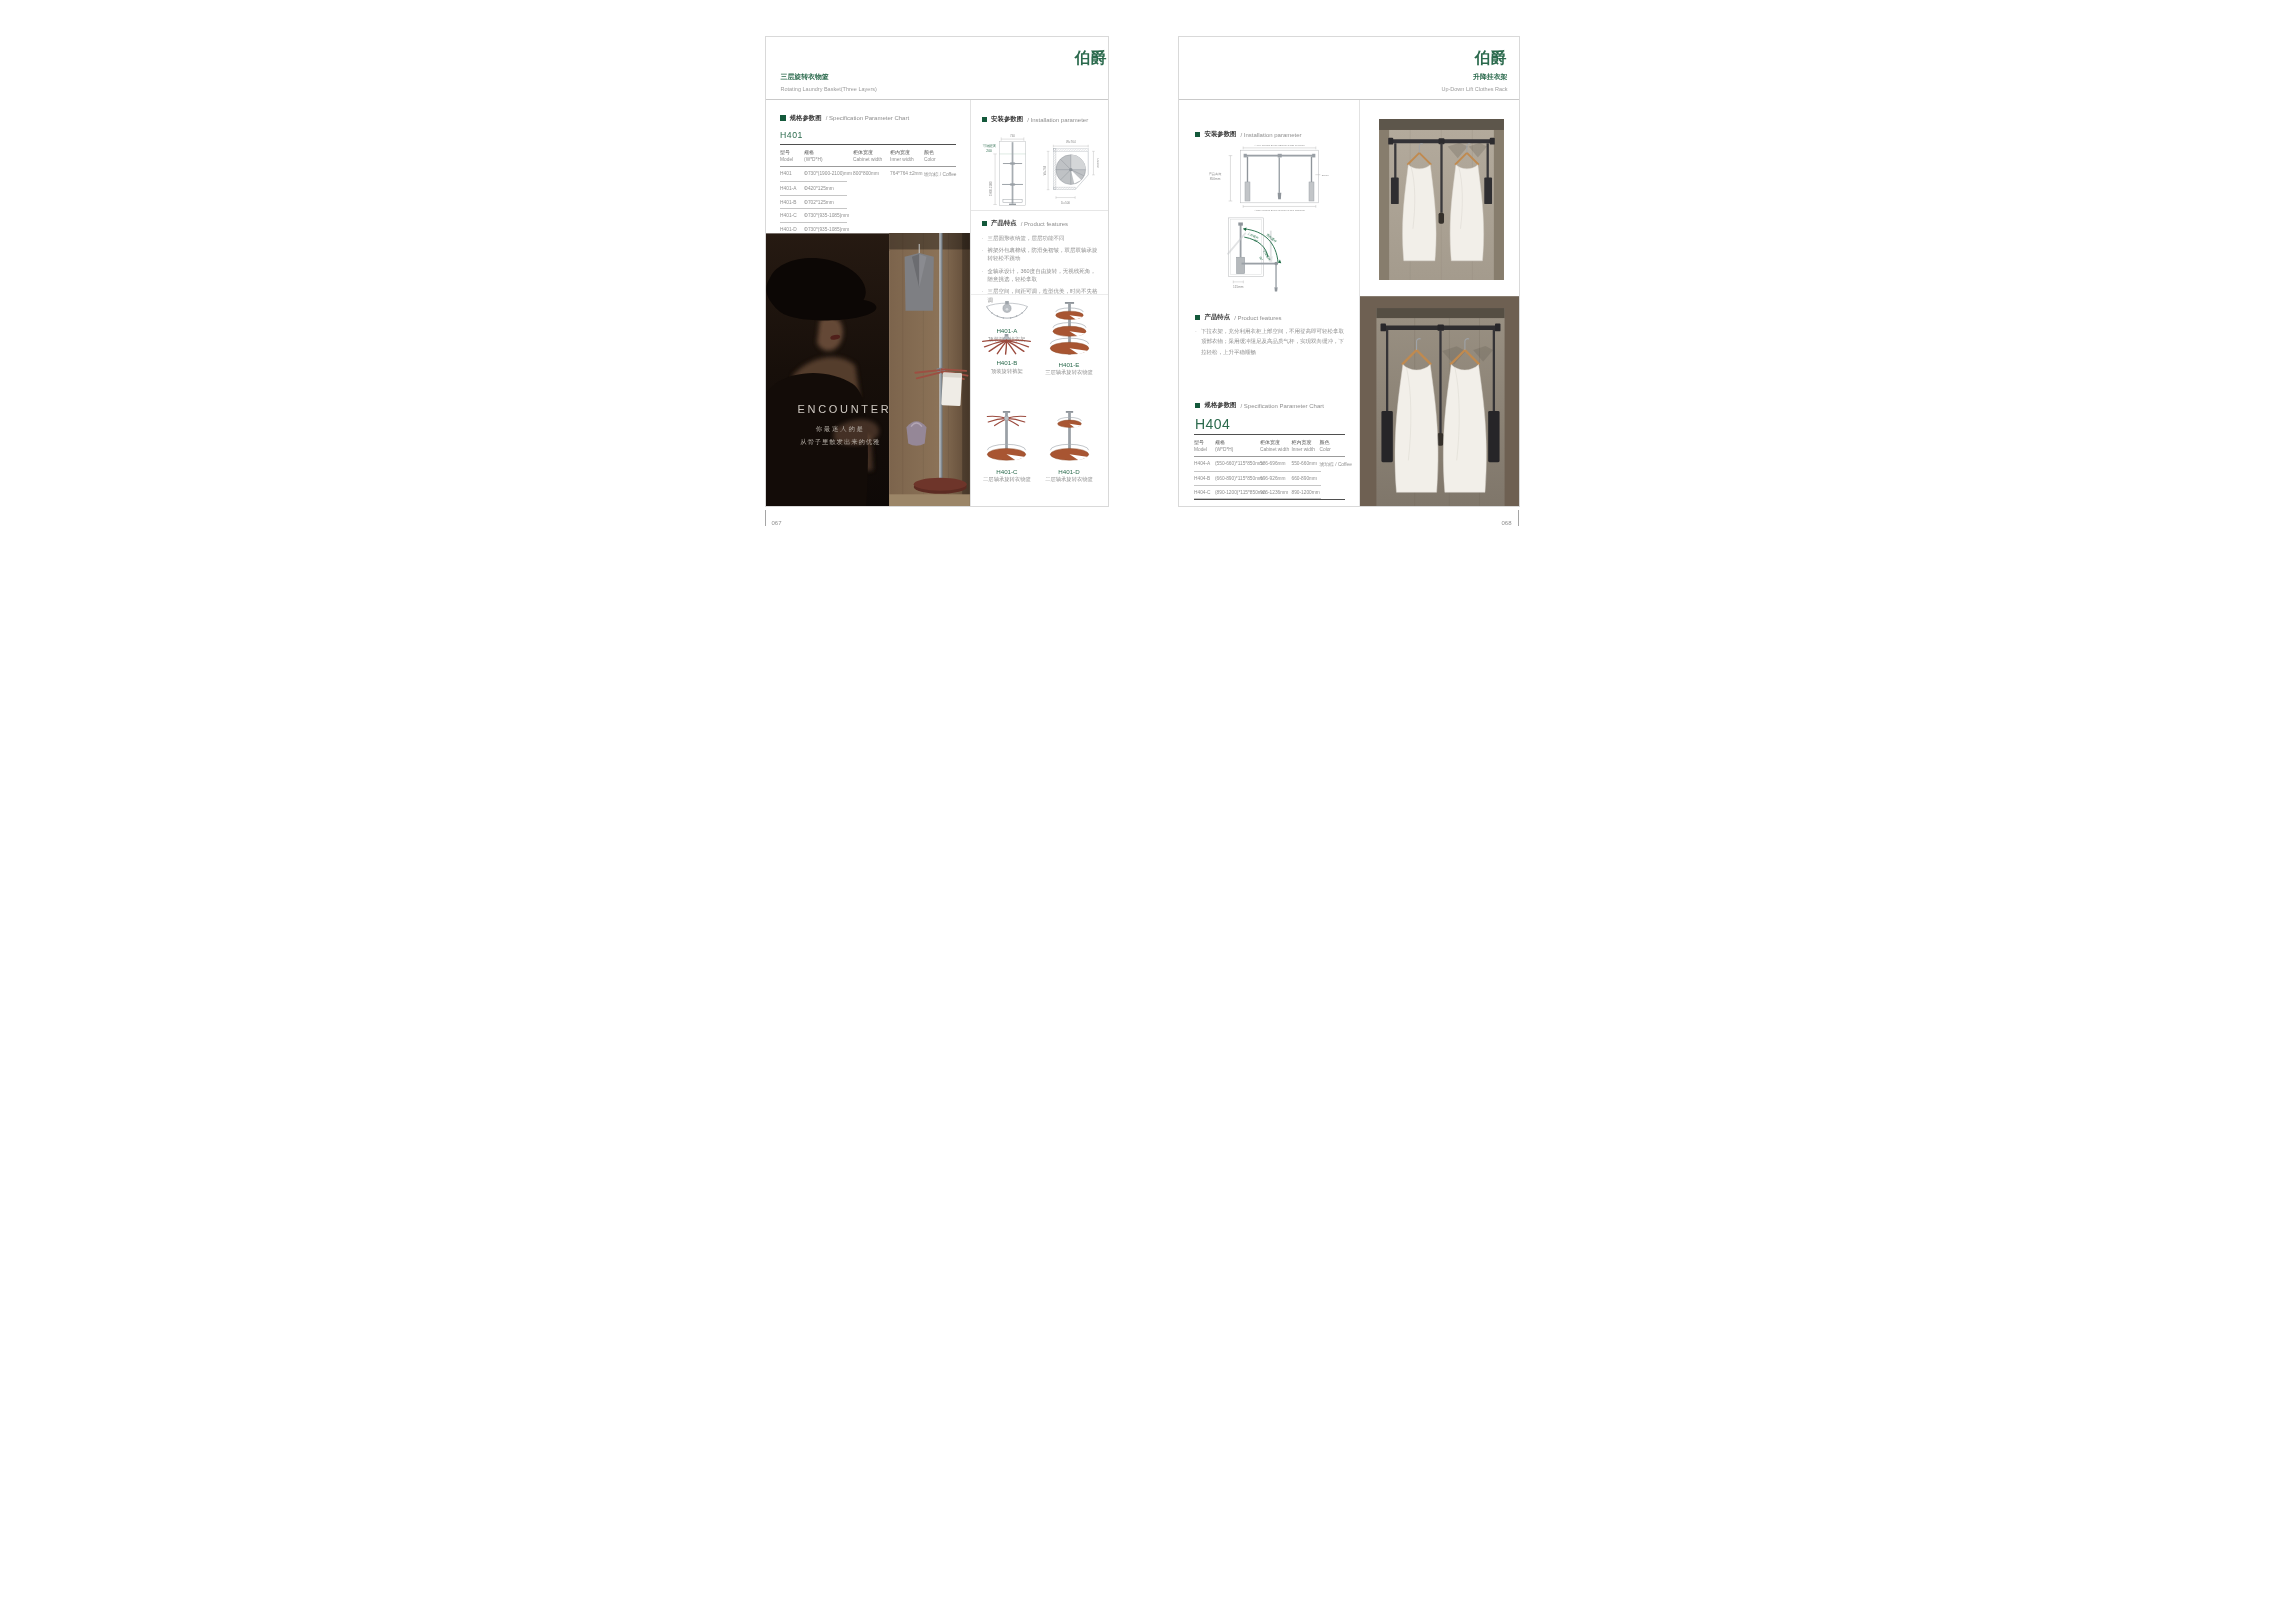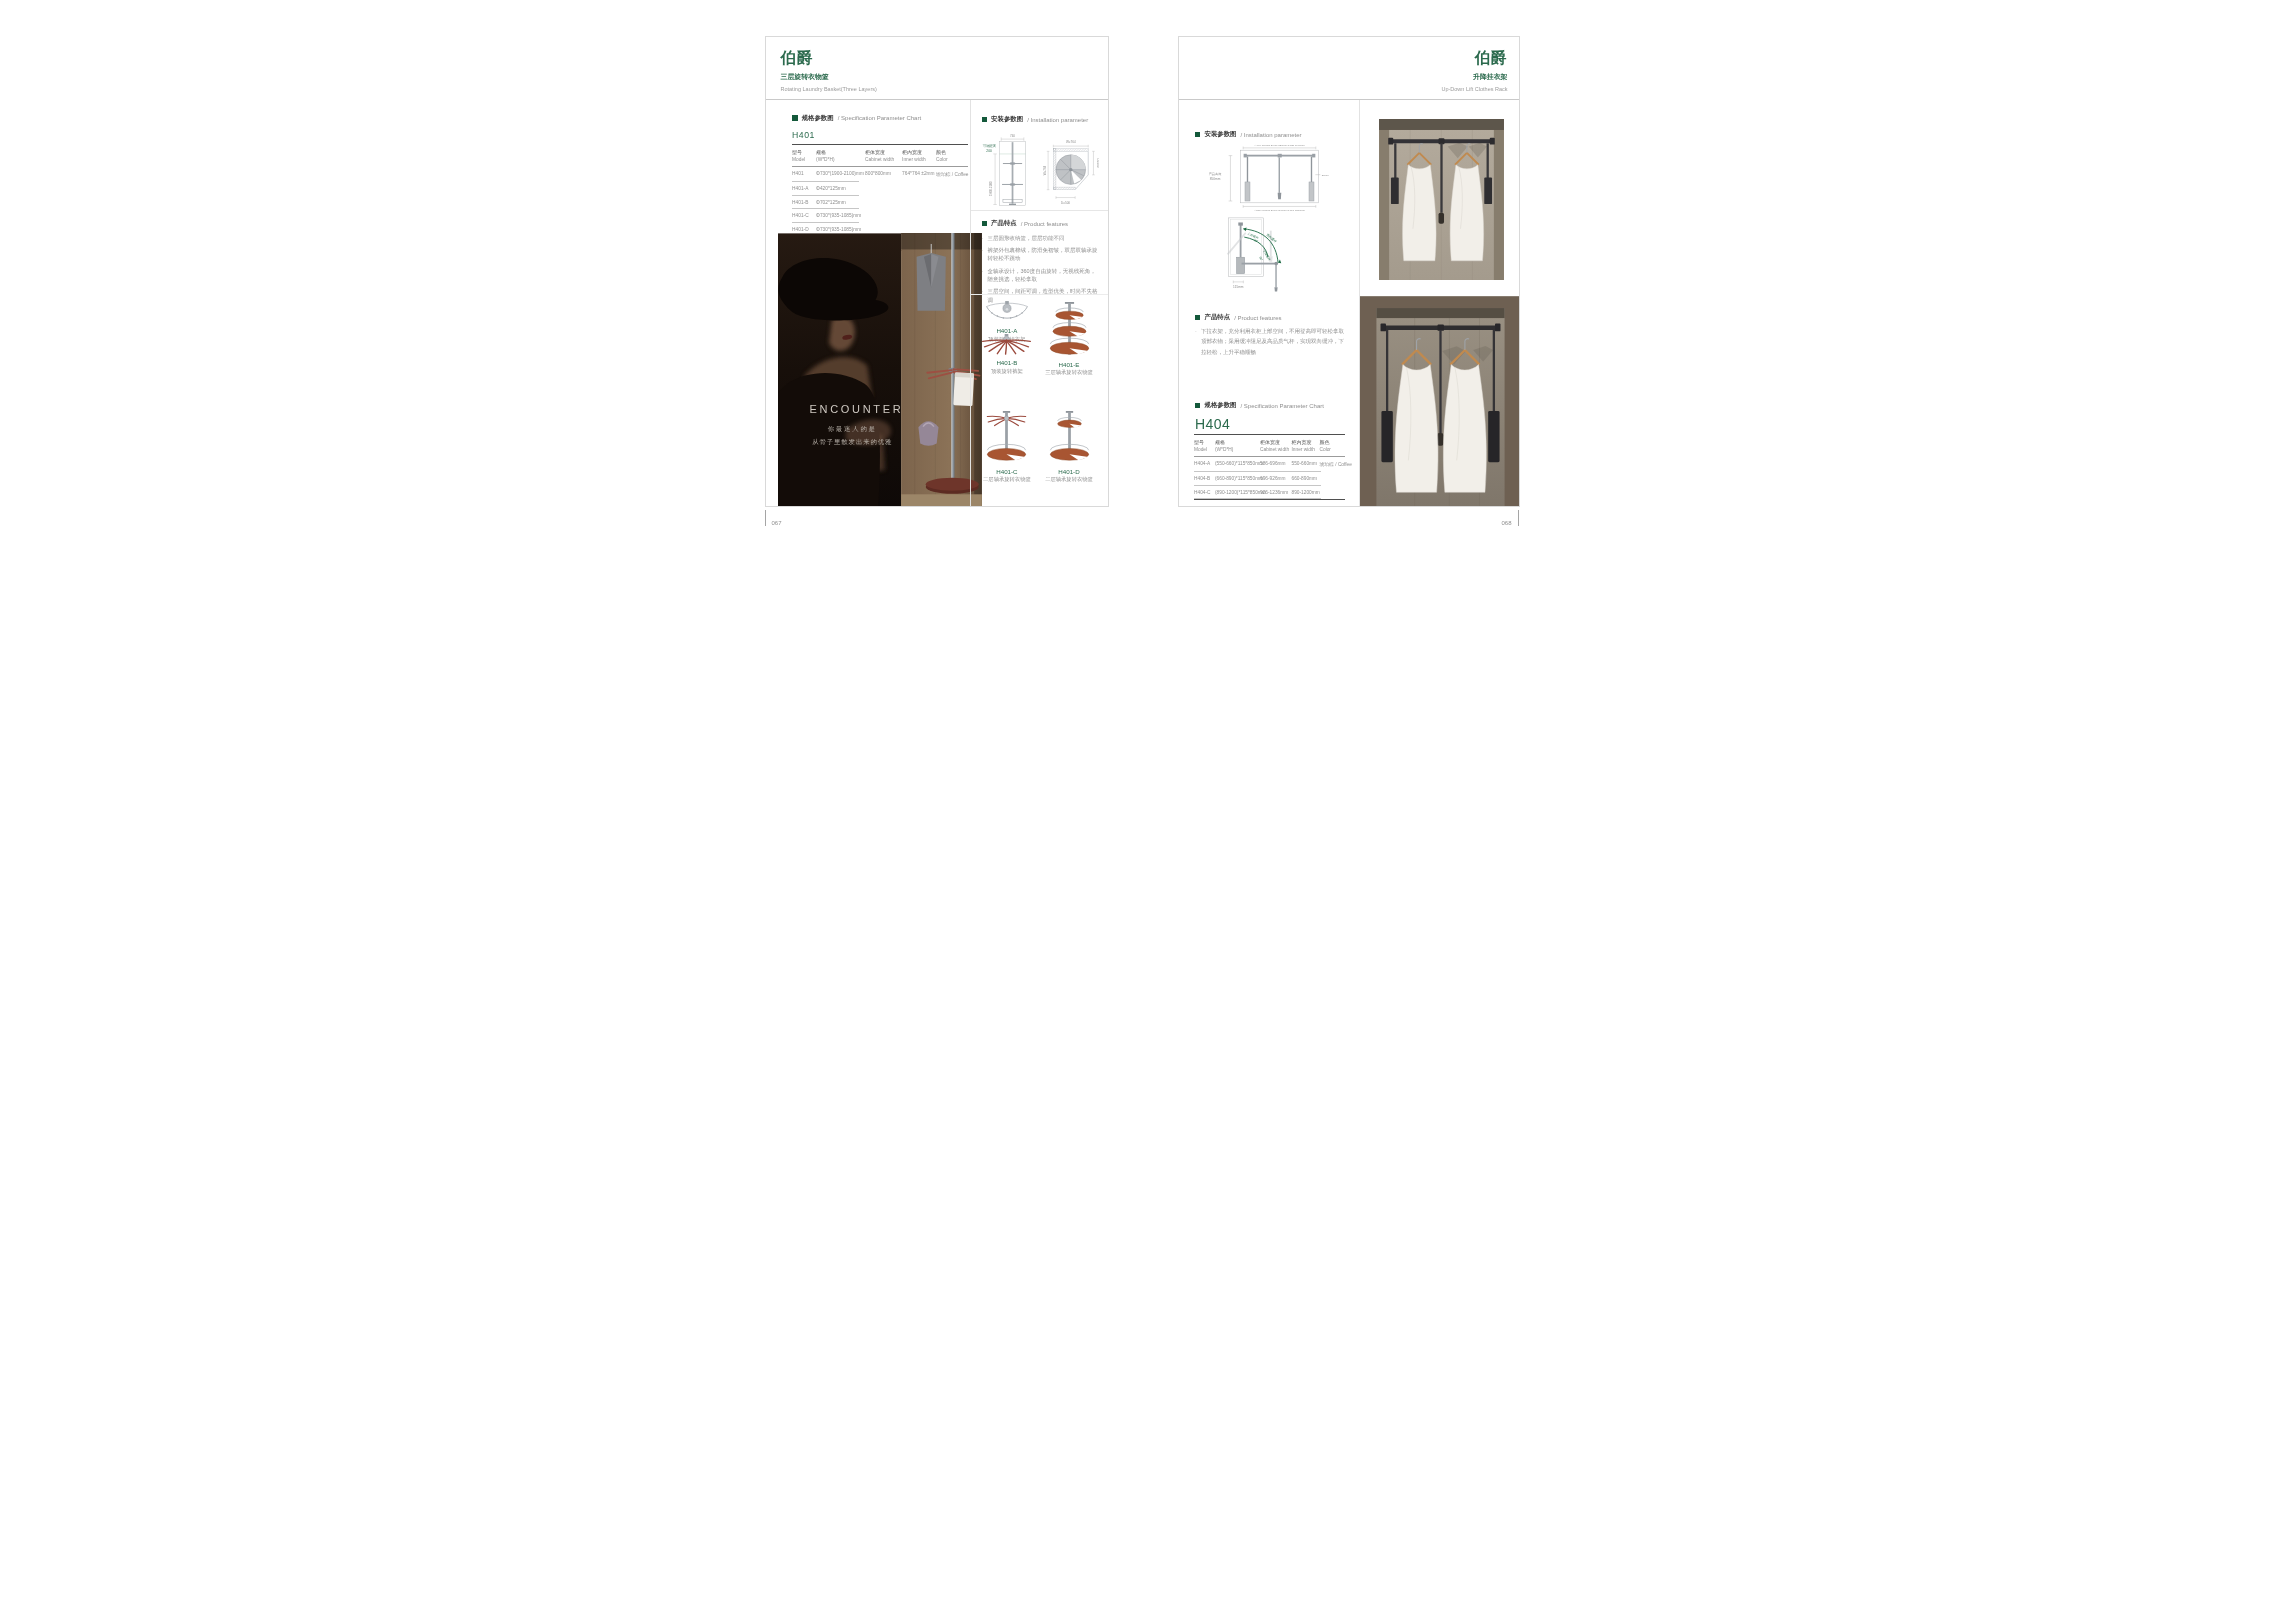--- a/index.html
+++ b/index.html
@@ -7,34 +7,34 @@
   body { font-family:"Liberation Sans", sans-serif; }
   .sheet { position:relative; width:827px; height:539px; background:#fff; margin:0 auto; overflow:hidden; }
 
   .page { position:absolute; top:36px; height:471px; background:#fff; border:0.5px solid #d9d9d9; }
   .page-left  { left:36px;  width:344px; }
   .page-right { left:449px; width:342px; }
 
   .page-header { position:absolute; left:0; right:0; top:0; height:63px; border-bottom:0.5px solid #c9c9c9; }
   .ph-left  { padding:11px 0 0 15px; }
   .ph-right { padding:11px 11px 0 0; text-align:right; }
-  .brand   { font-size:15.5px; font-weight:bold; color:#2b6a4d; letter-spacing:0.9px; }
+  .brand   { font-size:15.5px; font-weight:bold; color:#2b6a4d; letter-spacing:0.9px;text-align:right; }
   .sub-cn  { margin-top:3.2px; font-size:6.9px; font-weight:bold; color:#2b6a4d; }
   .sub-en  { margin-top:4.1px; font-size:5.5px; color:#9b9b9b; }
 
   .page-body { position:absolute; left:0; right:0; top:63px; bottom:0; }
 
   
   .sec-title { display:flex; align-items:center; gap:4.1px; white-space:nowrap; }
   .sec-sq { width:5.5px; height:5.5px; background:#14593b; flex:0 0 auto; }
   .sec-cn { font-size:6.4px; font-weight:bold; color:#3c3c3c; }
   .sec-en { font-size:6px; color:#8e8e8e; }
 
   
-  .lp-left  { position:absolute; left:12px; top:0; width:204px; height:100%; }
+  .lp-left  { position:absolute; left:0; top:0; width:204px; height:100%; }
   .lp-right { position:absolute; left:204px; right:0; top:0; height:100%; border-left:0.5px solid #e2e2e2; }
 
   .lp-spec { position:absolute; left:14.6px; top:13.7px; width:176px; }
   .model-group { margin-top:7.3px; font-size:8.7px; color:#2b6a4d; letter-spacing:0.5px; }
 
   .spec-table { margin-top:4.1px; border-top:0.9px solid #4f4f4f; }
   .t-head { display:grid; padding:4.1px 0 3.7px; border-bottom:0.5px solid #9b9b9b; }
   .cols-l { grid-template-columns:24px 49px 37px 34px 1fr; }
   .cols-r { grid-template-columns:21px 45px 31.5px 28px 1fr; }
   .th-cn { font-size:5px; color:#4f4f4f; }

